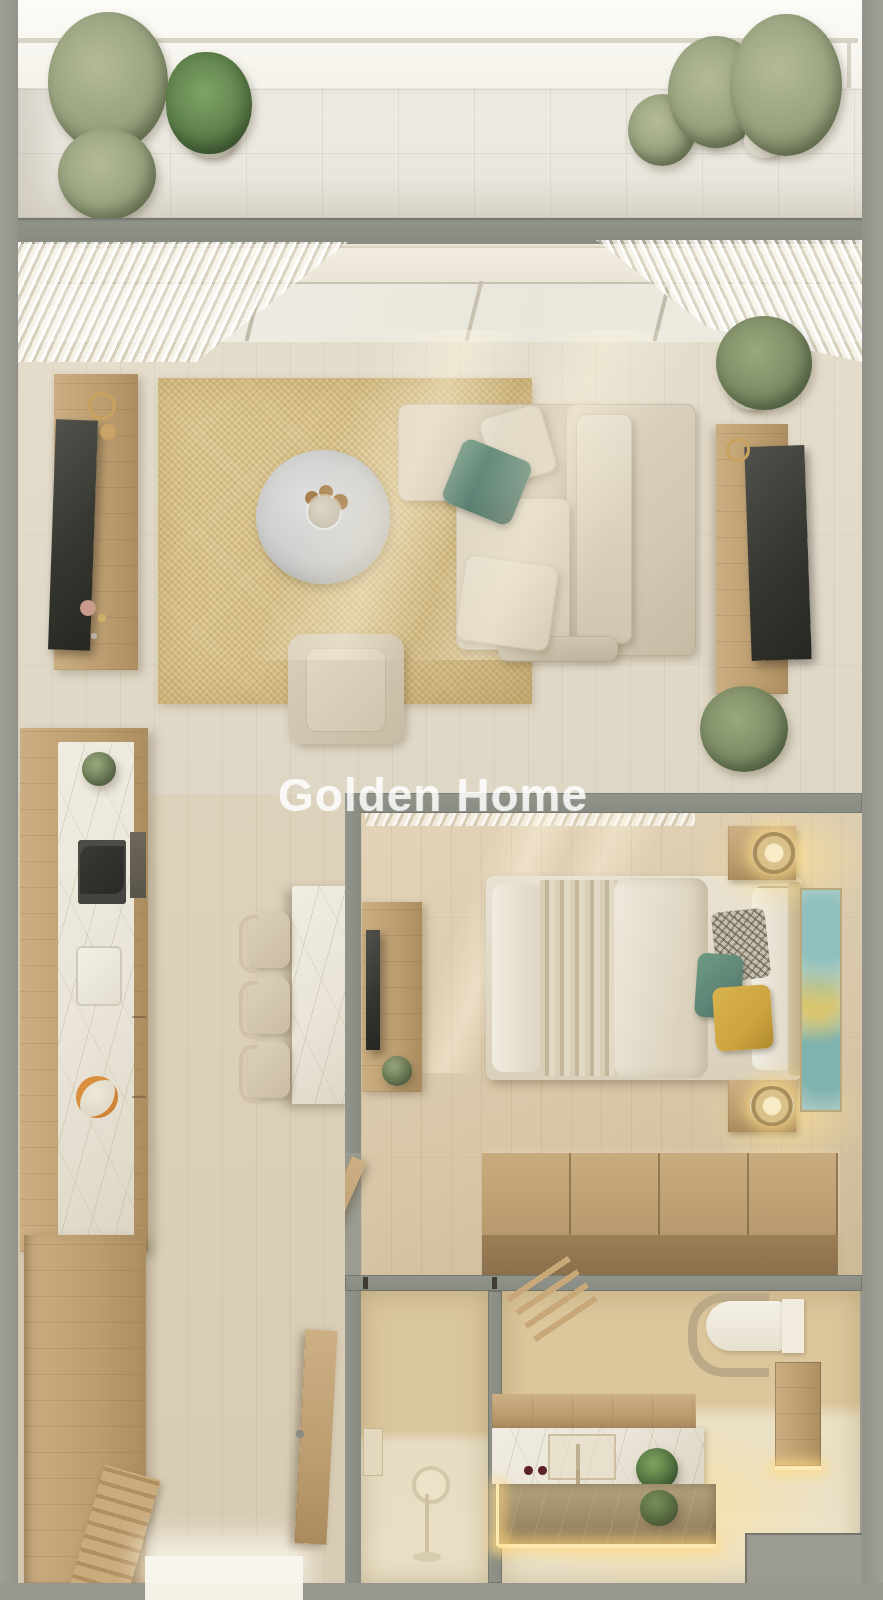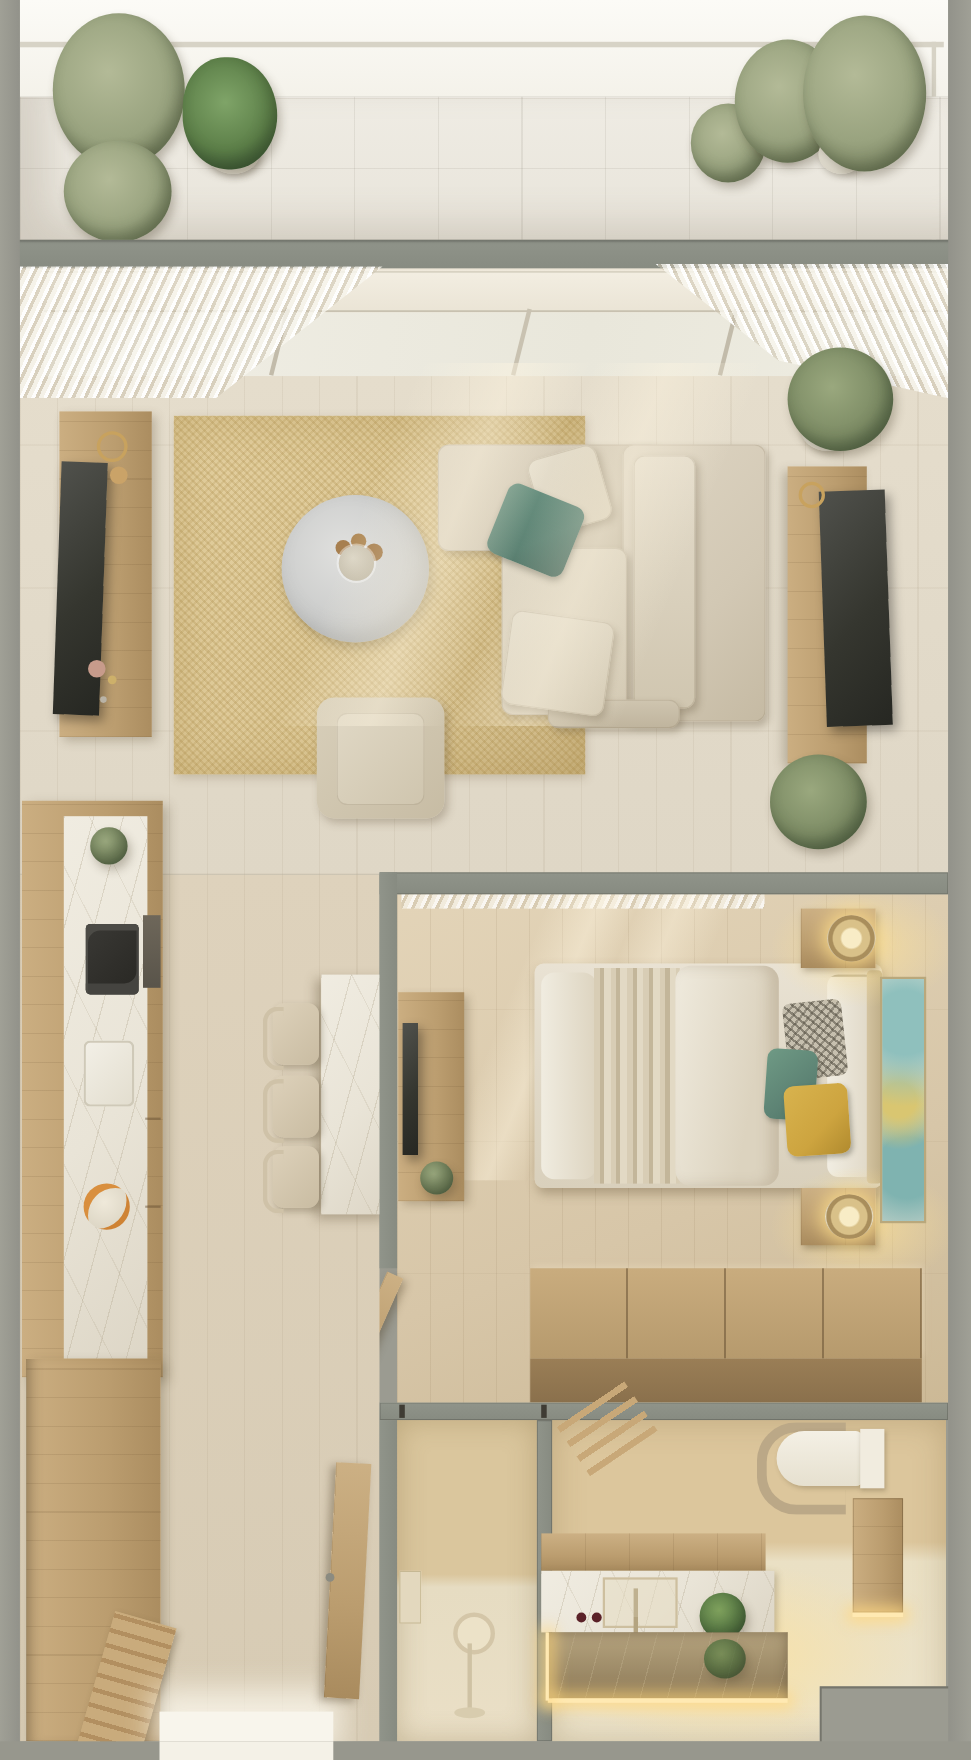--- a/index.html
+++ b/index.html
@@ -270,13 +270,14 @@
   <div class="a led" style="left:775px;top:1466px;width:46px;height:4px;"></div>
 
   <div class="a" style="left:745px;top:1533px;width:138px;height:67px;background:var(--exterior-wall,#9b9b91);
        box-shadow:inset 2px 2px 0 rgba(60,60,52,.4);"></div>
 
   <div class="a" style="left:0;top:0;width:18px;height:1600px;background:linear-gradient(90deg,#a0a096,#92928a);"></div>
   <div class="a" style="left:862px;top:0;width:21px;height:1600px;background:linear-gradient(90deg,#92928a,#a0a096);"></div>
   <div class="a" style="left:0;top:1583px;width:883px;height:17px;background:#97978d;"></div>
   <div class="a" style="left:145px;top:1583px;width:158px;height:17px;background:#f4f1e7;"></div>
 
+  <div class="a watermark" style="left:278px;top:768px;">Golden Home</div>
 </div>
 
 </body></html>

